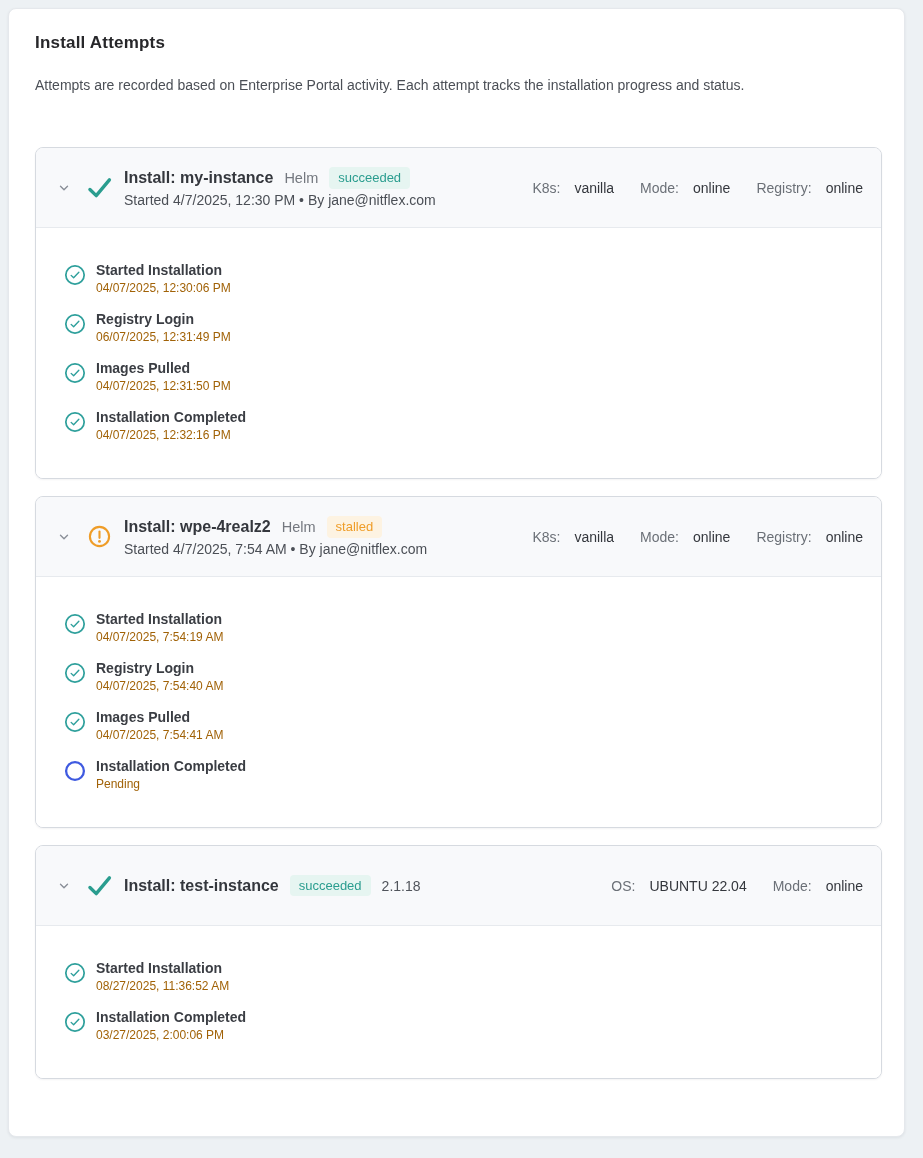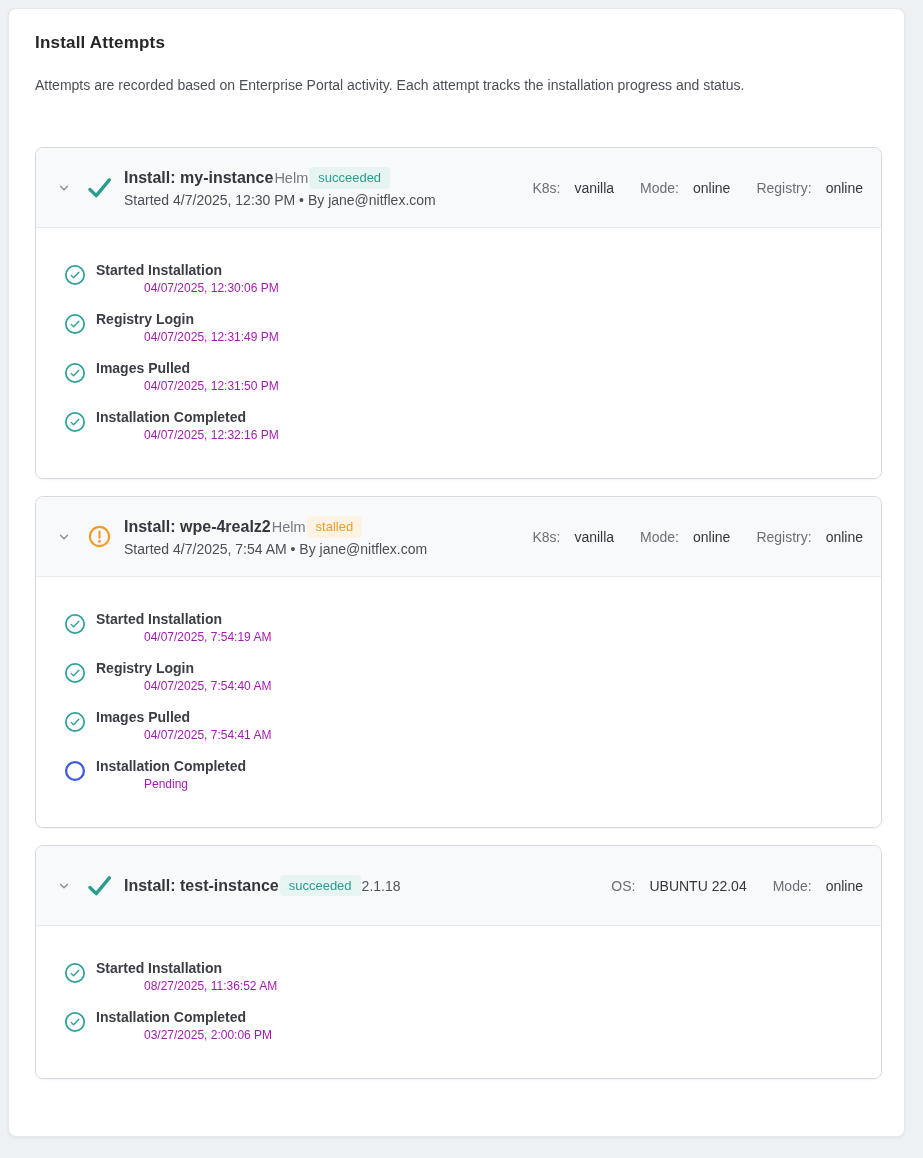--- a/index.html
+++ b/index.html
@@ -60,21 +60,21 @@
   }
   .status-icon {
     display: inline-flex; align-items: center; justify-content: center;
     width: 28px; height: 28px;
     margin: 0 11px 0 13px;
     flex: 0 0 auto;
   }
   .status-icon.check { color: var(--success); }
   .status-icon.alert { color: var(--warning); }
   .title-block { min-width: 0; }
-  .title-row { display: flex; align-items: center; gap: 1px; }
+  .title-row { display: flex; align-items: center; gap: 11px; }
   .attempt-title {
     font-size: 16px;
     font-weight: 700;
     color: #34373d;
     white-space: nowrap;
   }
   .attempt-method { font-size: 14.5px; color: #74787f; }
   .attempt-version { font-size: 14px; color: #50545b; }
   .badge {
     font-size: 13px;
@@ -104,21 +104,21 @@
   .step:last-child { margin-bottom: 0; }
   .step-icon {
     width: 22px; height: 22px;
     margin: 2px 10px 0 0;
     flex: 0 0 auto;
     display: inline-flex;
   }
   .step-icon.done { color: var(--step-done); }
   .step-icon.pending { color: var(--pending); }
   .step-label { font-size: 14px; font-weight: 700; color: #3a3d43; }
-  .step-time { font-size: 12px; color: #a21caf; margin-top: 3px; margin-left: 48px; }
+  .step-time { font-size: 12px; color: #a16207; margin-top: 3px; }
 </style>
 </head>
 <body>
 
 <div class="panel">
   <h1 class="page-title">Install Attempts</h1>
   <p class="page-desc">Attempts are recorded based on Enterprise Portal activity. Each attempt tracks the installation progress and status.</p>
   <div class="attempts-list">
   <section class="card">
     <header class="card-header">
@@ -170,21 +170,21 @@
   <div class="step">
     <span class="step-icon done">
       <svg viewBox="0 0 24 24" width="22" height="22">
                 <circle cx="12" cy="12" r="10" fill="none" stroke="currentColor" stroke-width="1.9"></circle>
                 <path d="M7.8 12.4l2.7 2.7 5.7-6" fill="none" stroke="currentColor" stroke-width="1.5" stroke-linecap="round" stroke-linejoin="round"></path>
               </svg>
     </span>
 
     <div class="step-text">
       <div class="step-label">Registry Login</div>
-      <div class="step-time">04/07/2025, 12:31:49 PM</div>
+      <div class="step-time">06/07/2025, 12:31:49 PM</div>
     </div>
   </div>
 
   <div class="step">
     <span class="step-icon done">
       <svg viewBox="0 0 24 24" width="22" height="22">
                 <circle cx="12" cy="12" r="10" fill="none" stroke="currentColor" stroke-width="1.9"></circle>
                 <path d="M7.8 12.4l2.7 2.7 5.7-6" fill="none" stroke="currentColor" stroke-width="1.5" stroke-linecap="round" stroke-linejoin="round"></path>
               </svg>
     </span>

